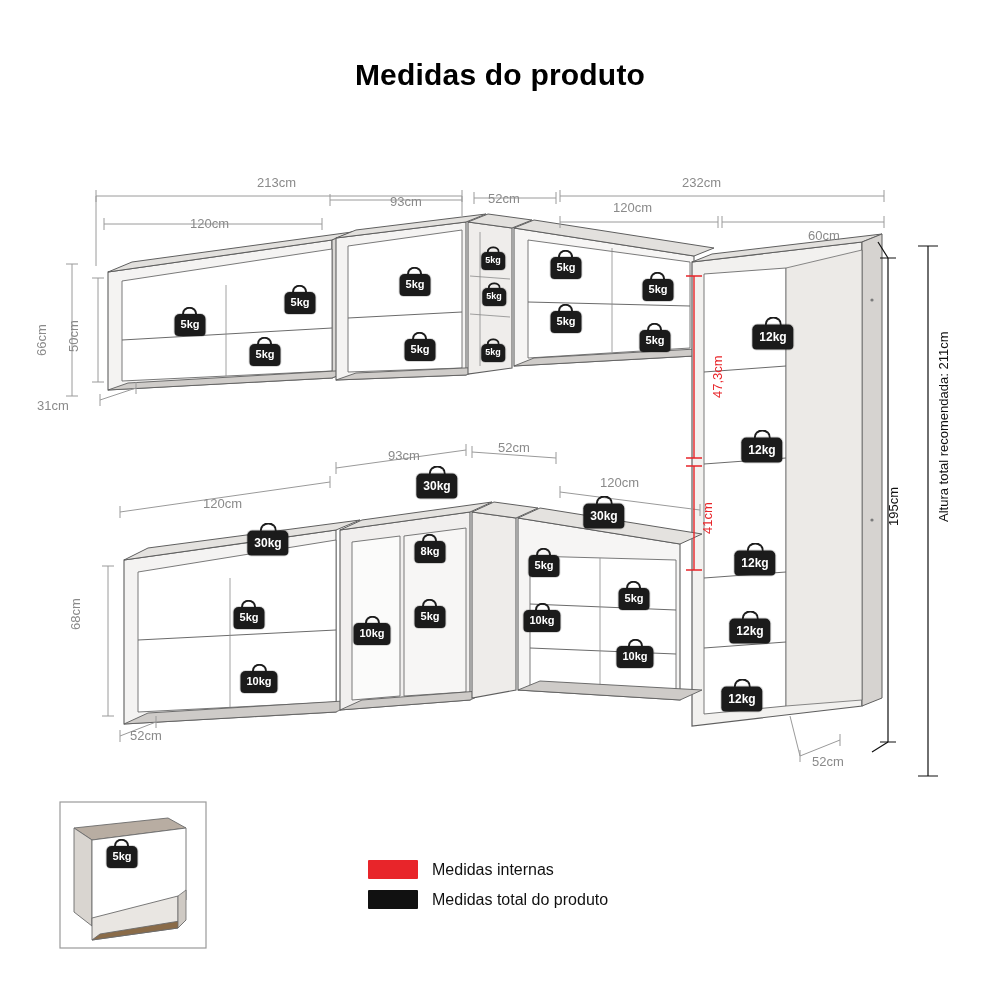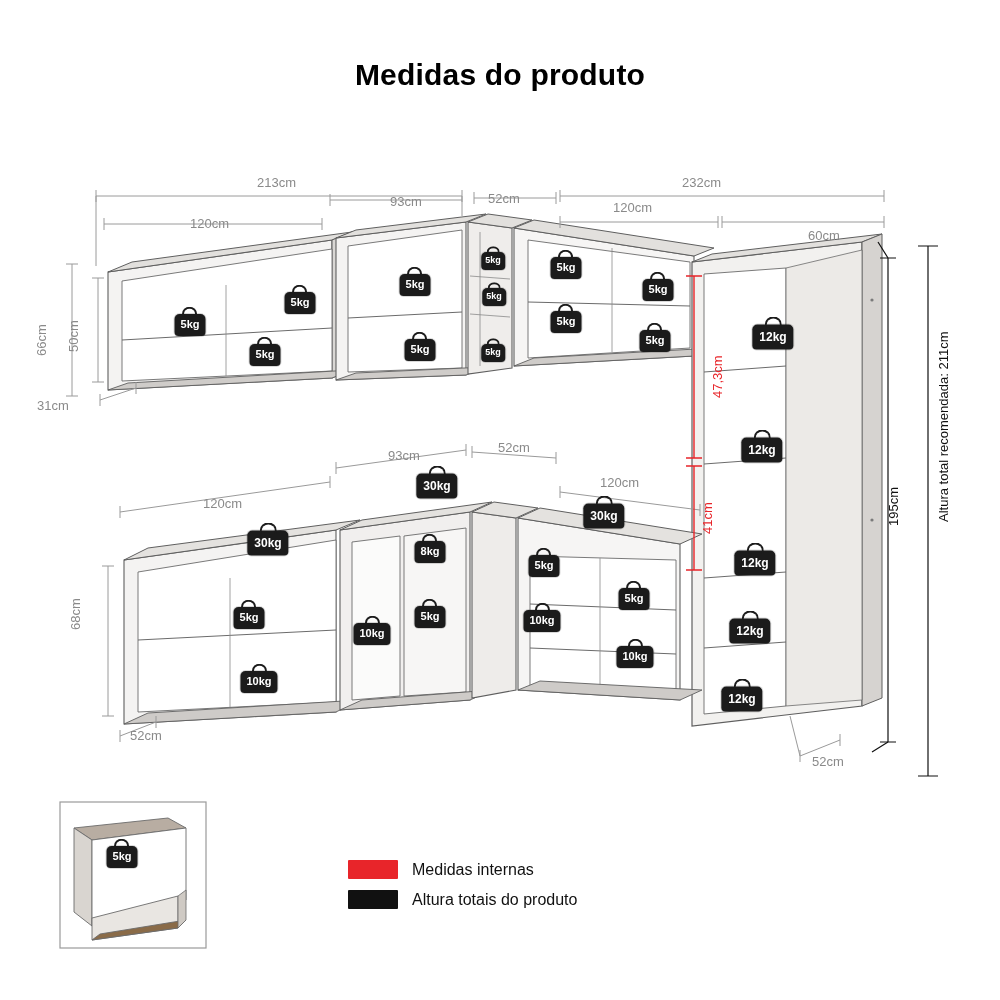--- a/index.html
+++ b/index.html
@@ -48,21 +48,21 @@
     border-radius:50% 50% 0 0 / 70% 70% 0 0;
     background:transparent;
   }
   .wt.s .body{font-size:11px;padding:5px 6px 6px;}
   .wt.s .handle{width:11px;height:8px;}
   .wt.m .body{font-size:12px;padding:6px 7px 7px;}
   .wt.m .handle{width:13px;height:9px;}
   .wt.xs .body{font-size:9px;padding:4px 4px 5px;}
   .wt.xs .handle{width:9px;height:6px;}
   
-  #legend{position:absolute;left:348px;top:860px;}
+  #legend{position:absolute;left:368px;top:860px;}
   .leg-row{display:flex;align-items:center;margin-bottom:11px;}
   .leg-sw{width:50px;height:19px;margin-right:14px;border-radius:1px;}
   .leg-tx{font-size:16px;color:#111;}
   #drawer{position:absolute;left:58px;top:800px;width:180px;height:150px;}
 </style>
 </head>
 <body>
 
 <div class="stage">
 
@@ -365,17 +365,17 @@
       </div>
     </div>
 
   <div id="legend">
     <div class="leg-row">
       <span class="leg-sw" style="background:#e8252a"></span>
       <span class="leg-tx">Medidas internas</span>
     </div>
     <div class="leg-row">
       <span class="leg-sw" style="background:#111111"></span>
-      <span class="leg-tx">Altura totais do produto</span>
+      <span class="leg-tx">Medidas total do produto</span>
     </div>
   </div>
 
 </div>
 
 </body></html>

